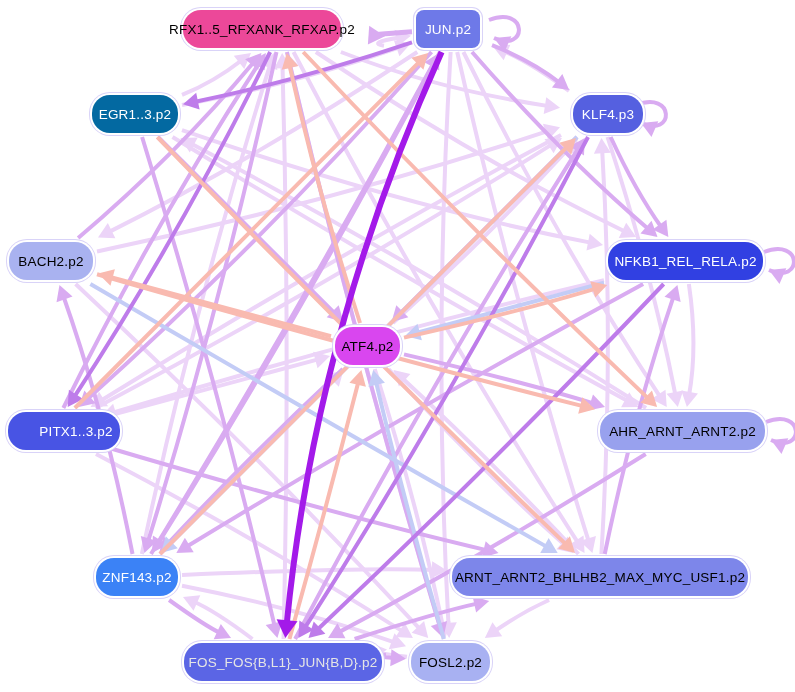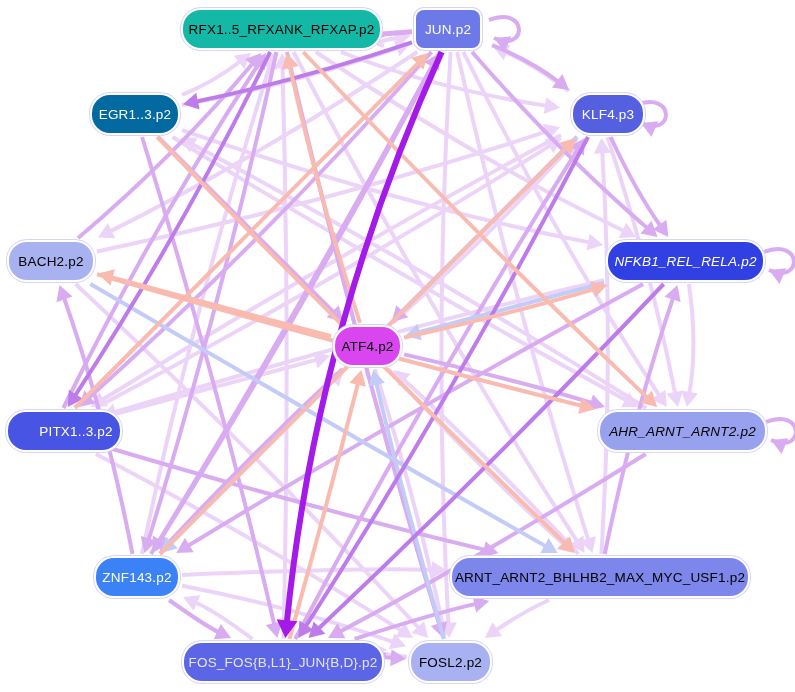--- a/index.html
+++ b/index.html
@@ -181,26 +181,26 @@
       <path d="M489,20 C528,5 528,53 494,38" fill="none" stroke="#d9abf1" stroke-width="4" stroke-linecap="butt"></path>
       <polygon points="494,38 511.33769233980706,36.35852982658974 504.47580882801003,51.91213245332958" fill="#d9abf1"></polygon>
       <path d="M636,105 C675,90 675,138 641,123" fill="none" stroke="#d9abf1" stroke-width="4" stroke-linecap="butt"></path>
       <polygon points="641,123 658.3376923398071,121.35852982658974 651.47580882801,136.9121324533296" fill="#d9abf1"></polygon>
       <path d="M764,252 C803,237 803,285 769,270" fill="none" stroke="#d9abf1" stroke-width="4" stroke-linecap="butt"></path>
       <polygon points="769,270 786.3376923398071,268.35852982658974 779.47580882801,283.91213245332955" fill="#d9abf1"></polygon>
       <path d="M766,422 C805,407 805,455 771,440" fill="none" stroke="#d9abf1" stroke-width="4" stroke-linecap="butt"></path>
       <polygon points="771,440 788.3376923398071,438.35852982658974 781.47580882801,453.91213245332955" fill="#d9abf1"></polygon>
     </svg>
 
-<div class="node" style="left: 183px; top: 10px; width: 197px; height: 38px; background: #14b8a6; color: rgb(0, 0, 0);">RFX1..5_RFXANK_RFXAP.p2</div>
+<div class="node" style="left: 183px; top: 10px; width: 158px; height: 38px; background: #ec4899; color: rgb(0, 0, 0);">RFX1..5_RFXANK_RFXAP.p2</div>
     <div class="node" style="left: 416px; top: 10px; width: 64px; height: 38px; background: rgb(110, 121, 232); color: rgb(255, 255, 255); border-radius: 8px;">JUN.p2</div>
     <div class="node" style="left: 92px; top: 95px; width: 86px; height: 38px; background: #0369a1; color: rgb(255, 255, 255);">EGR1..3.p2</div>
     <div class="node" style="left: 565px; top: 95px; width: 70px; height: 38px; background: rgb(85, 96, 224); color: rgb(255, 255, 255); margin-left: 8px;">KLF4.p3</div>
     <div class="node" style="left: 9px; top: 242px; width: 84px; height: 38px; background: rgb(169, 178, 240); color: rgb(0, 0, 0);">BACH2.p2</div>
-    <div class="node" style="left: 608px; top: 242px; width: 155px; height: 38px; background: rgb(49, 64, 226); color: rgb(255, 255, 255); font-style: italic;">NFKB1_REL_RELA.p2</div>
+    <div class="node" style="left: 608px; top: 242px; width: 155px; height: 38px; background: rgb(49, 64, 226); color: rgb(255, 255, 255);">NFKB1_REL_RELA.p2</div>
     <div class="node" style="left: 335px; top: 327px; width: 65px; height: 38px; background: #d946ef; color: rgb(0, 0, 0);">ATF4.p2</div>
     <div class="node" style="left: 8px; top: 412px; width: 88px; height: 38px; background: rgb(72, 84, 228); color: rgb(255, 255, 255); padding-left: 24px;">PITX1..3.p2</div>
-    <div class="node" style="left: 600px; top: 412px; width: 165px; height: 38px; background: rgb(152, 161, 238); color: rgb(0, 0, 0); font-style: italic;">AHR_ARNT_ARNT2.p2</div>
+    <div class="node" style="left: 600px; top: 412px; width: 165px; height: 38px; background: rgb(152, 161, 238); color: rgb(0, 0, 0);">AHR_ARNT_ARNT2.p2</div>
     <div class="node" style="left: 96px; top: 558px; width: 82px; height: 38px; background: #3b82f6; color: rgb(255, 255, 255);">ZNF143.p2</div>
     <div class="node" style="left: 452px; top: 558px; width: 296px; height: 38px; background: rgb(125, 134, 234); color: rgb(0, 0, 0);">ARNT_ARNT2_BHLHB2_MAX_MYC_USF1.p2</div>
     <div class="node" style="left: 184px; top: 643px; width: 198px; height: 38px; background: rgb(91, 101, 229); color: #e5e5e5;">FOS_FOS{B,L1}_JUN{B,D}.p2</div>
     <div class="node" style="left: 411px; top: 643px; width: 79px; height: 38px; background: rgb(168, 177, 242); color: rgb(0, 0, 0);">FOSL2.p2</div>
   </div>
 
 </body></html>

